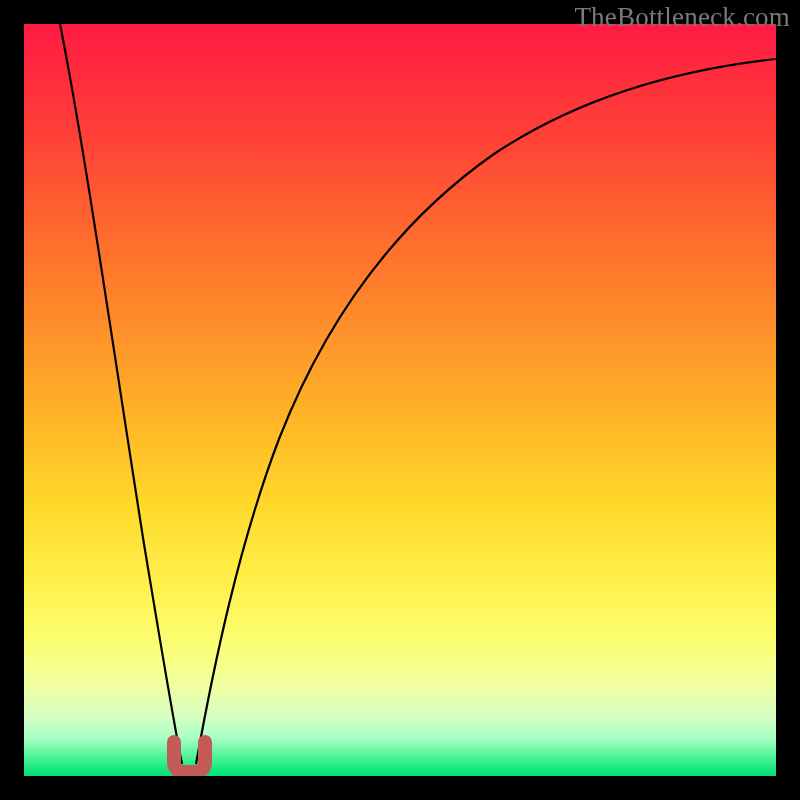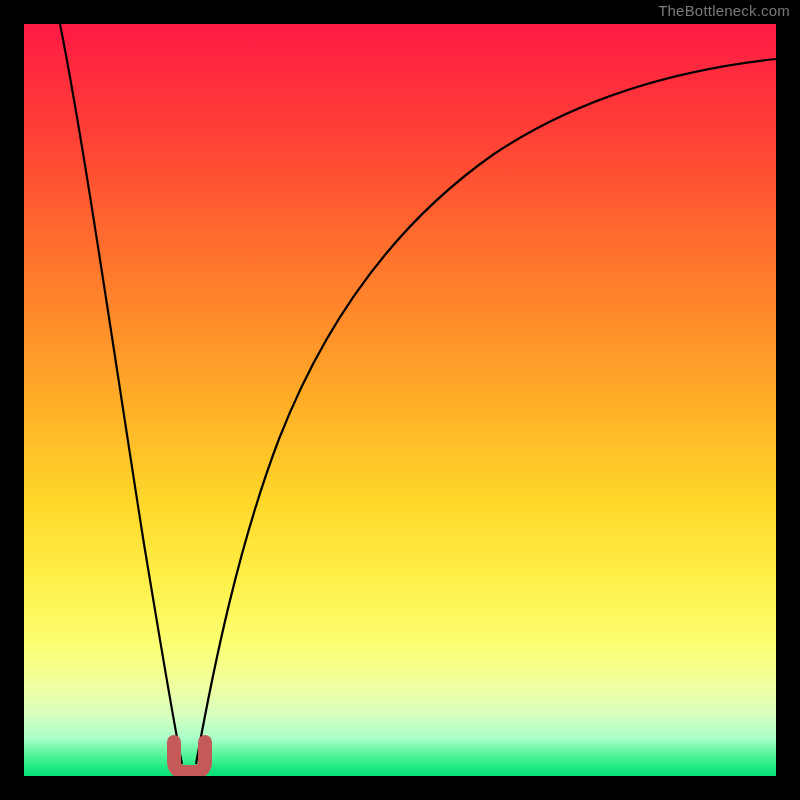--- a/index.html
+++ b/index.html
@@ -49,23 +49,24 @@
   }
   svg.curve {
     position: absolute;
     inset: 0;
   }
   .watermark {
     position: absolute;
     top: 2px;
     right: 10px;
     color: #7a7a7a;
-    font-size: 15px;
+    font-size: 27px;
     font-weight: 400;
     letter-spacing: 0.2px;
+    font-family: Liberation Serif, serif;
   }
 </style>
 </head>
 <body>
 
 <div class="frame">
   <div class="plot-area">
     <div class="gradient"></div>
 
     <svg class="curve" viewBox="0 0 752 752" preserveAspectRatio="none">

